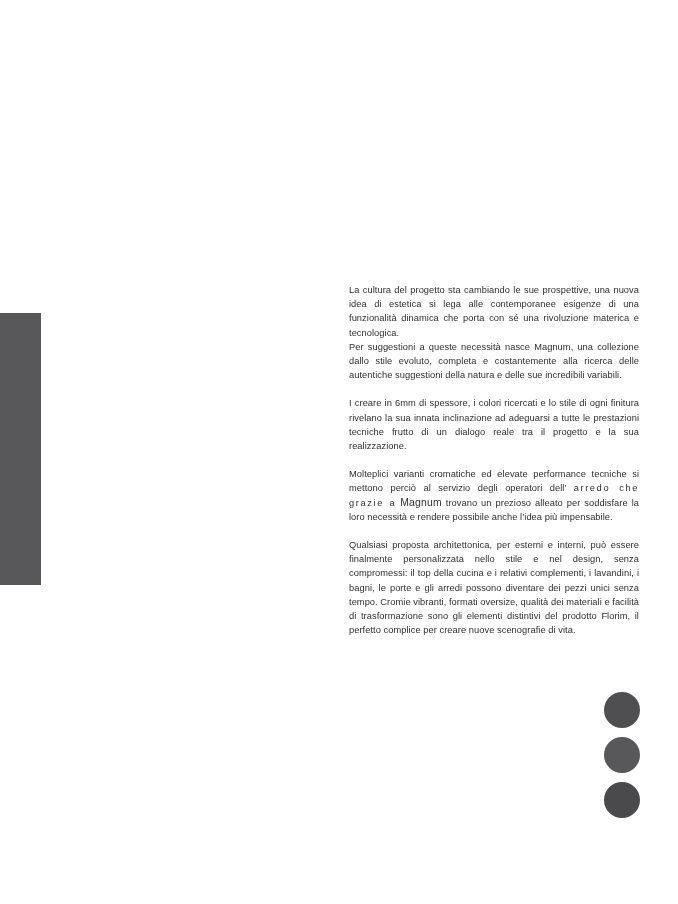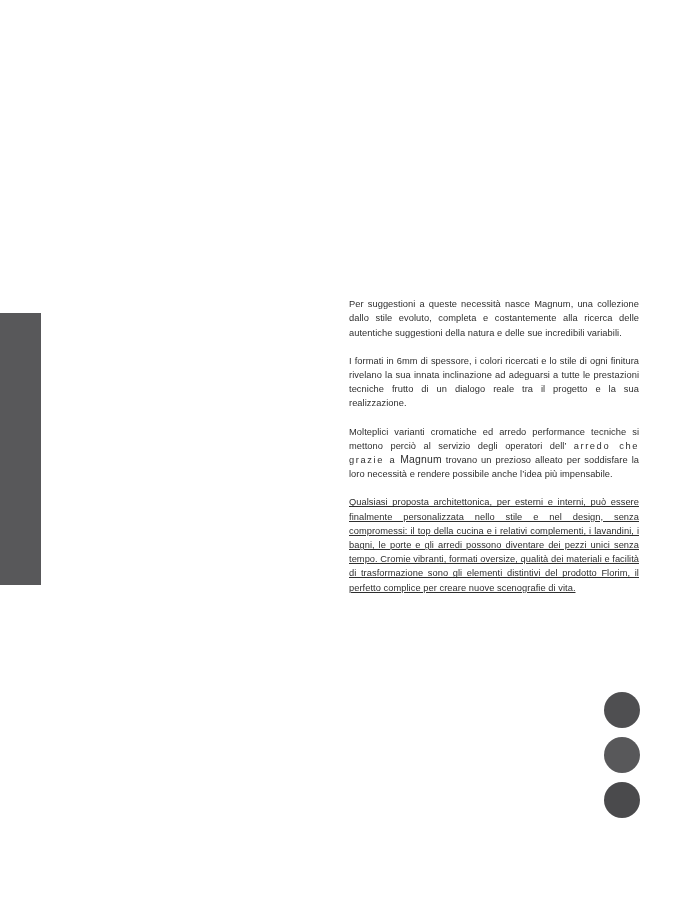--- a/index.html
+++ b/index.html
@@ -35,21 +35,21 @@
   }
 
   .para {
     font-size: 9.3px;
     line-height: 14.2px;
     text-align: justify;
     color: #2e2e2e;
     margin: 0 0 14px 0;
     letter-spacing: 0.05px;
   }
-  .para:last-child { margin-bottom: 4px; text-decoration: underline; }
+  .para:last-child { margin-bottom: 4px; }
 
   .para b {
     font-weight: normal;
   }
 
   .spaced {
     letter-spacing: 1.6px;
   }
 
   .big-bold {
@@ -76,30 +76,31 @@
   .dot-3 { background: #4a4a4c; }
 </style>
 </head>
 <body>
 
 <div class="left-block"></div>
 
 <div class="text-column">
 
   <p class="para">
+    <span>La cultura del progetto sta cambiando le sue prospettive, una nuova idea di estetica si lega alle contemporanee esigenze di una funzionalità dinamica che porta con sé una rivoluzione materica e tecnologica.</span>
     <br>
     <span>Per suggestioni a queste necessità nasce </span><b>Magnum</b><span>, una collezione dallo stile evoluto, completa e costantemente alla ricerca delle autentiche suggestioni della natura e delle sue incredibili variabili.</span>
   </p>
 
   <p class="para">
-    <span>I formati in </span><b>6mm</b><span> di spessore, i colori ricercati e lo stile di ogni finitura rivelano la sua innata inclinazione ad adeguarsi a tutte le prestazioni tecniche frutto di un dialogo reale tra il progetto e la sua realizzazione.</span>
+    <span>I creare in </span><b>6mm</b><span> di spessore, i colori ricercati e lo stile di ogni finitura rivelano la sua innata inclinazione ad adeguarsi a tutte le prestazioni tecniche frutto di un dialogo reale tra il progetto e la sua realizzazione.</span>
   </p>
 
   <p class="para">
-    <span>Molteplici varianti cromatiche ed arredo performance tecniche si mettono perciò al servizio degli operatori dell’ </span><span class="spaced">arredo che grazie a</span>
+    <span>Molteplici varianti cromatiche ed elevate performance tecniche si mettono perciò al servizio degli operatori dell’ </span><span class="spaced">arredo che grazie a</span>
     <b class="big-bold">Magnum</b><span> trovano un prezioso alleato per soddisfare la loro necessità e rendere possibile anche l’idea più impensabile.</span>
   </p>
 
   <p class="para">Qualsiasi proposta architettonica, per esterni e interni, può essere finalmente personalizzata nello stile e nel design, senza compromessi: il top della cucina e i relativi complementi, i lavandini, i bagni, le porte e gli arredi possono diventare dei pezzi unici senza tempo. Cromie vibranti, formati oversize, qualità dei materiali e facilità di trasformazione sono gli elementi distintivi del prodotto Florim, il perfetto complice per creare nuove scenografie di vita.</p>
 
 </div>
 
 <div class="dots">
   <div class="dot dot-1"></div>
   <div class="dot dot-2"></div>

